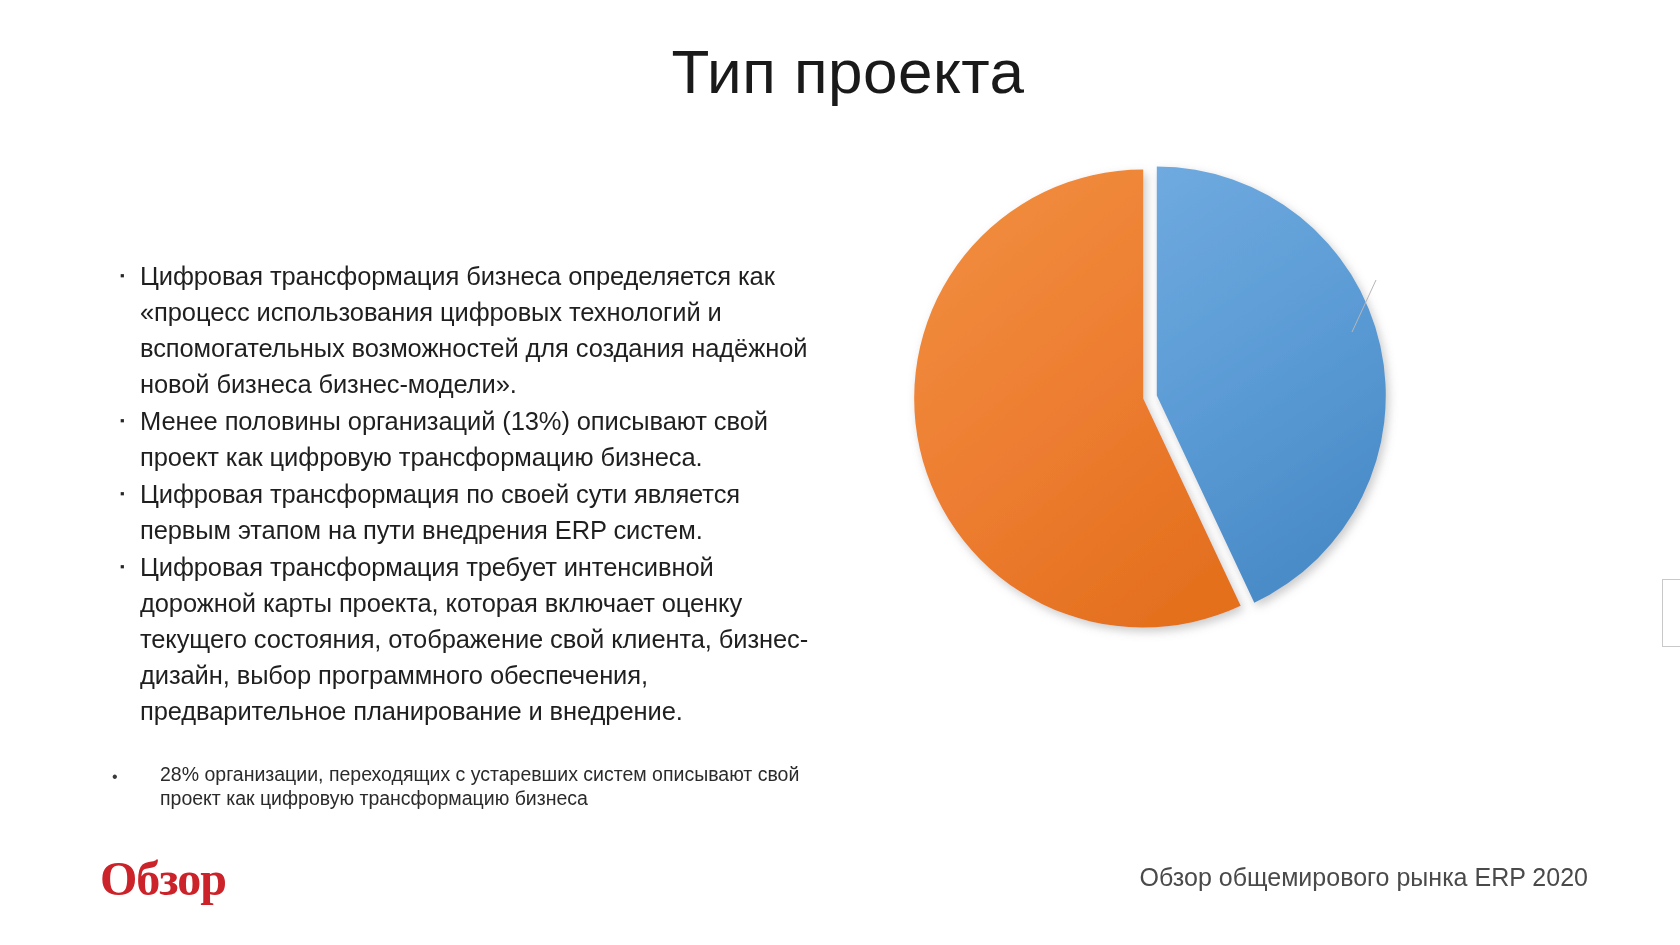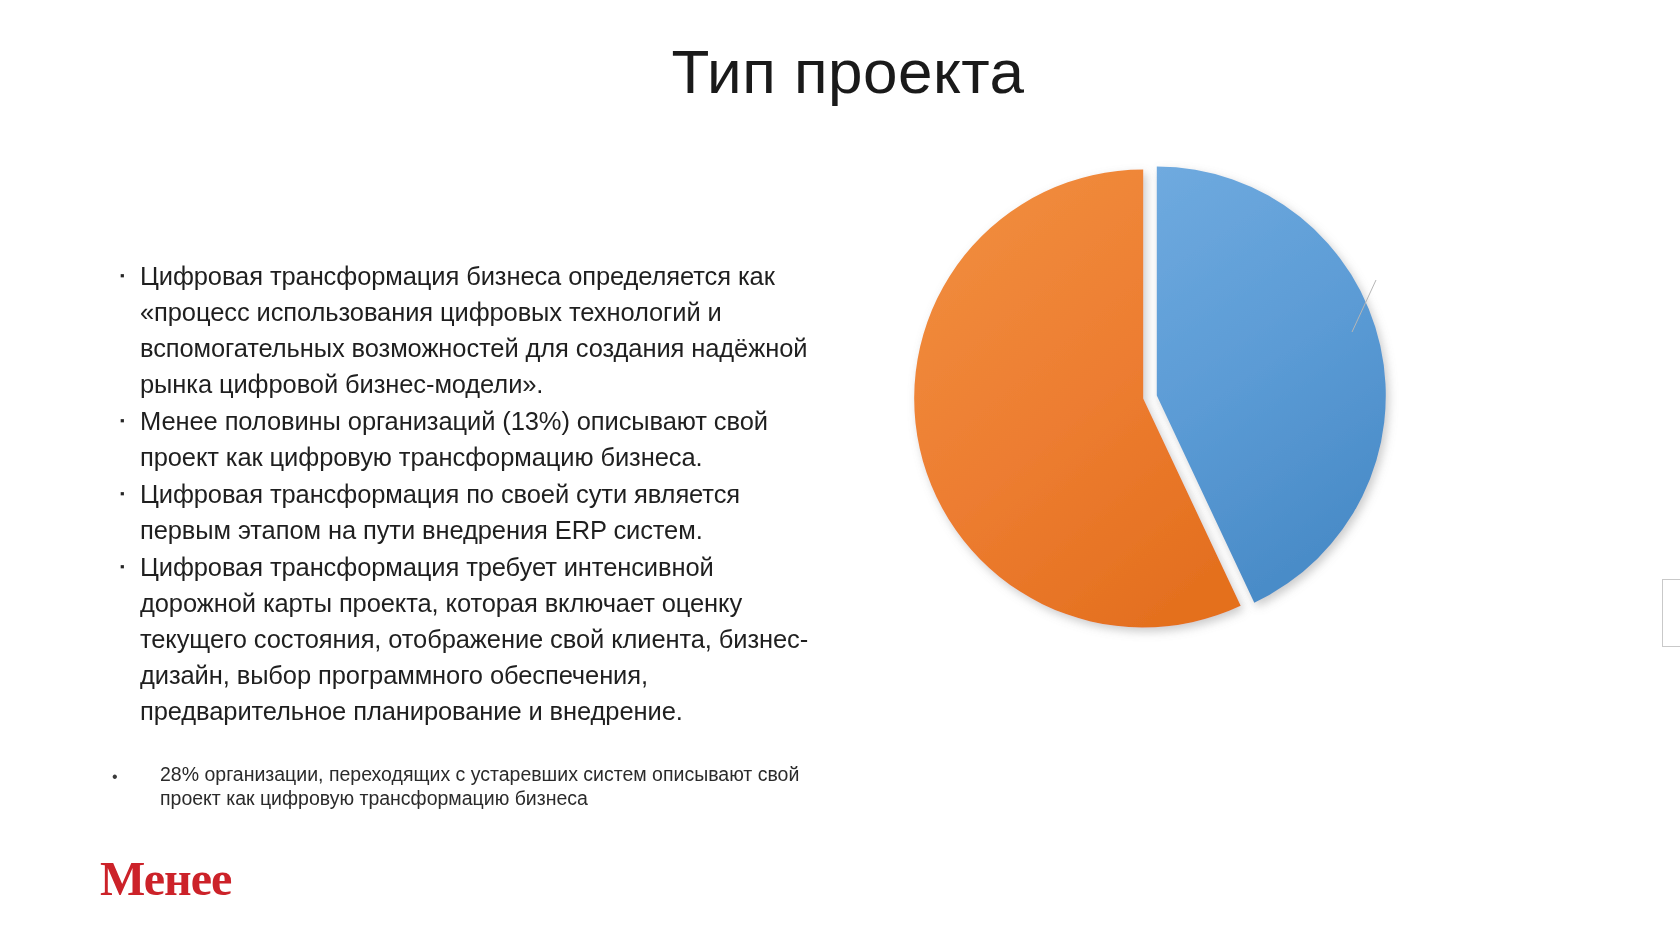--- a/index.html
+++ b/index.html
@@ -154,21 +154,21 @@
 </style>
 </head>
 <body>
 
 <div id="slide-title">Тип проекта</div>
 
 <div id="bullet-list">
 
   <div class="bullet-row">
     <span class="bullet-marker">▪</span>
-    <span class="bullet-text">Цифровая трансформация бизнеса определяется как «процесс использования цифровых технологий и вспомогательных возможностей для создания надёжной рынка цифровой бизнес-модели».</span>
+    <span class="bullet-text">Цифровая трансформация бизнеса определяется как «процесс использования цифровых технологий и вспомогательных возможностей для создания надёжной новой бизнеса бизнес-модели».</span>
   </div>
 
   <div class="bullet-row">
     <span class="bullet-marker">▪</span>
     <span class="bullet-text">Менее половины организаций (13%) описывают свой проект как цифровую трансформацию бизнеса.</span>
   </div>
 
   <div class="bullet-row">
     <span class="bullet-marker">▪</span>
     <span class="bullet-text">Цифровая трансформация по своей сути является первым этапом на пути внедрения ERP систем.</span>
@@ -210,16 +210,17 @@
 
     <path d="M 492 182 L 516 130" stroke="#b6b6b6" stroke-width="1" fill="none"></path>
   </svg>
 
   <div class="callout" id="callout-erp">
     <span class="callout-line">Внедрение ERP</span>
     <span class="callout-line">57%</span>
   </div>
 </div>
 
-<div id="logo">Менее</div>
+<div id="logo">Обзор</div>
 
 <div id="footer-right">
+  <div id="footer-title">Обзор общемирового рынка ERP 2020</div>
 </div>
 
 </body></html>

